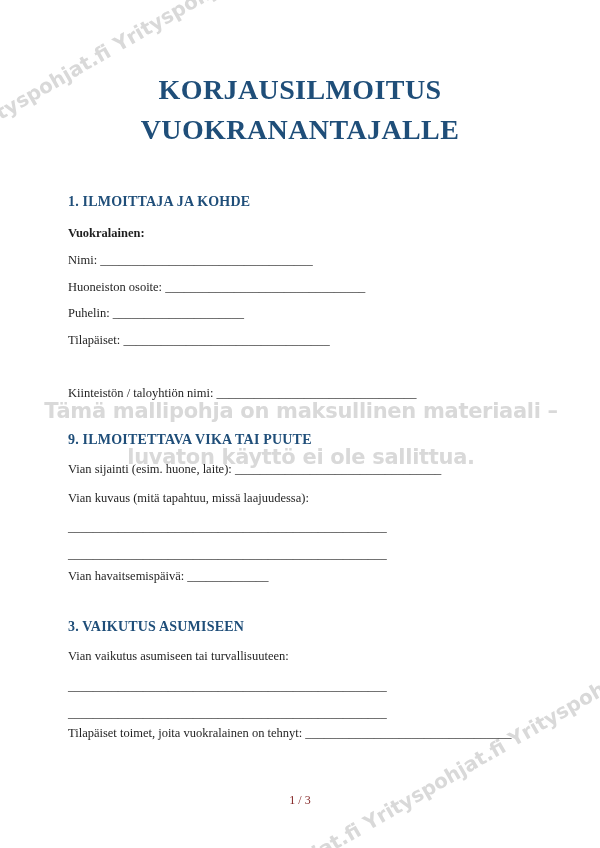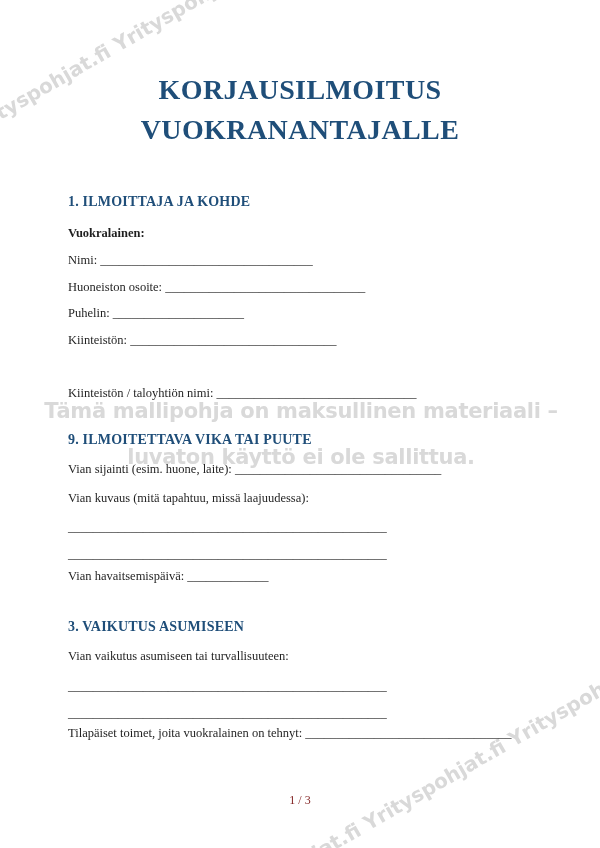--- a/index.html
+++ b/index.html
@@ -69,21 +69,21 @@
     <h1 class="title">
       <span>KORJAUSILMOITUS</span>
       <span>VUOKRANANTAJALLE</span>
     </h1>
 
     <h2 class="sec-heading mt-43">1. ILMOITTAJA JA KOHDE</h2>
     <p class="line bold mt-15">Vuokralainen:</p>
     <p class="line mt-10">Nimi: __________________________________</p>
     <p class="line mt-10">Huoneiston osoite: ________________________________</p>
     <p class="line mt-9">Puhelin: _____________________</p>
-    <p class="line mt-10">Kiinteistön: _________________________________</p>
+    <p class="line mt-10">Tilapäiset: _________________________________</p>
     <p class="line mt-36">Kiinteistön / taloyhtiön nimi: ________________________________</p>
 
     <h2 class="sec-heading mt-29">9. ILMOITETTAVA VIKA TAI PUUTE</h2>
     <p class="line mt-13">Vian sijainti (esim. huone, laite): _________________________________</p>
     <p class="line mt-12">Vian kuvaus (mitä tapahtuu, missä laajuudessa):</p>
     <p class="line mt-12">___________________________________________________</p>
     <p class="line mt-10">___________________________________________________</p>
     <p class="line mt-5">Vian havaitsemispäivä: _____________</p>
 
     <h2 class="sec-heading mt-33">3. VAIKUTUS ASUMISEEN</h2>

